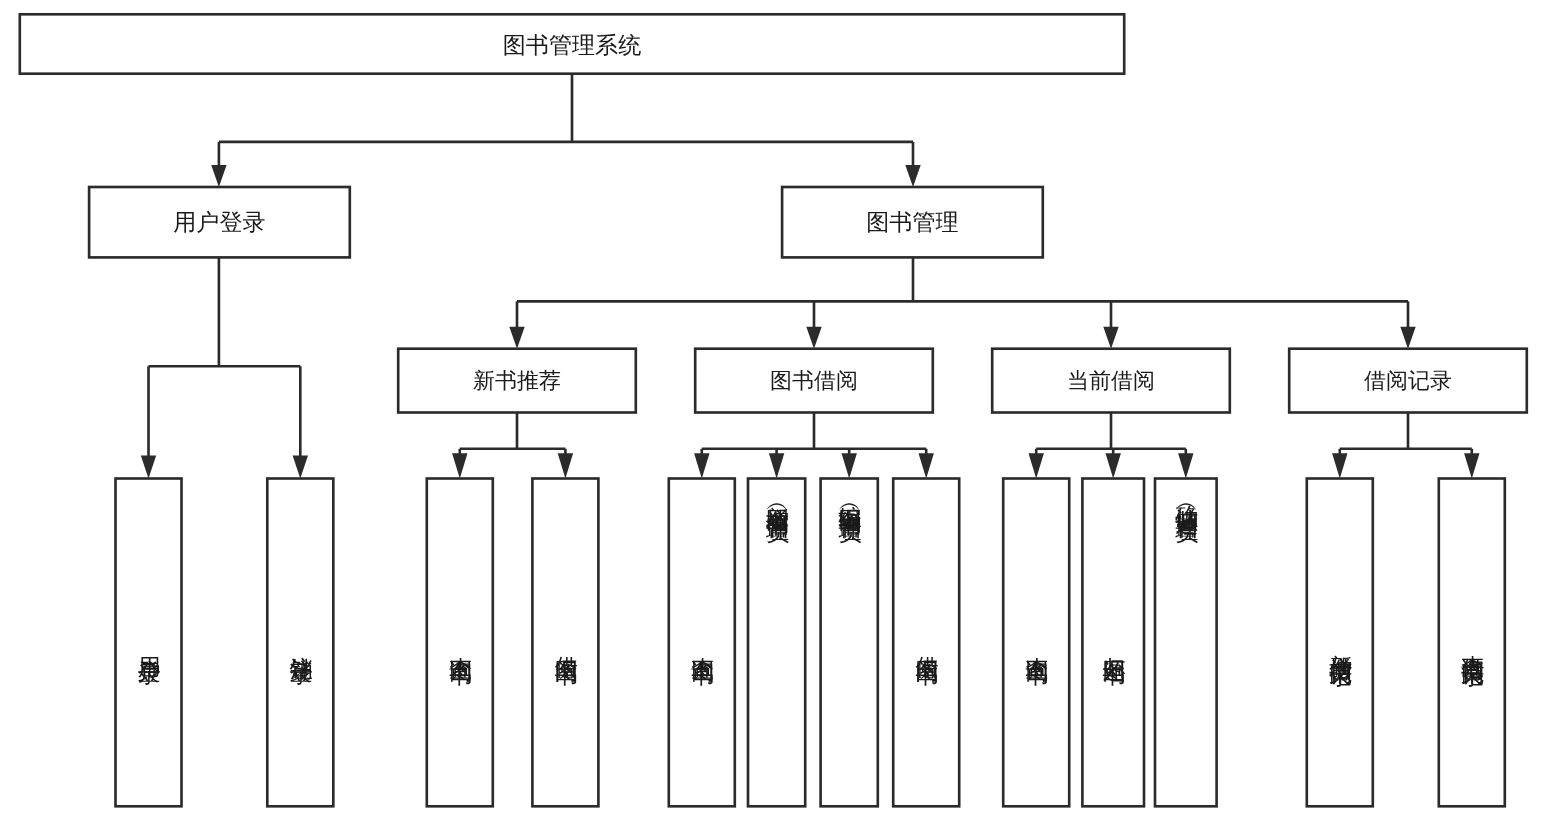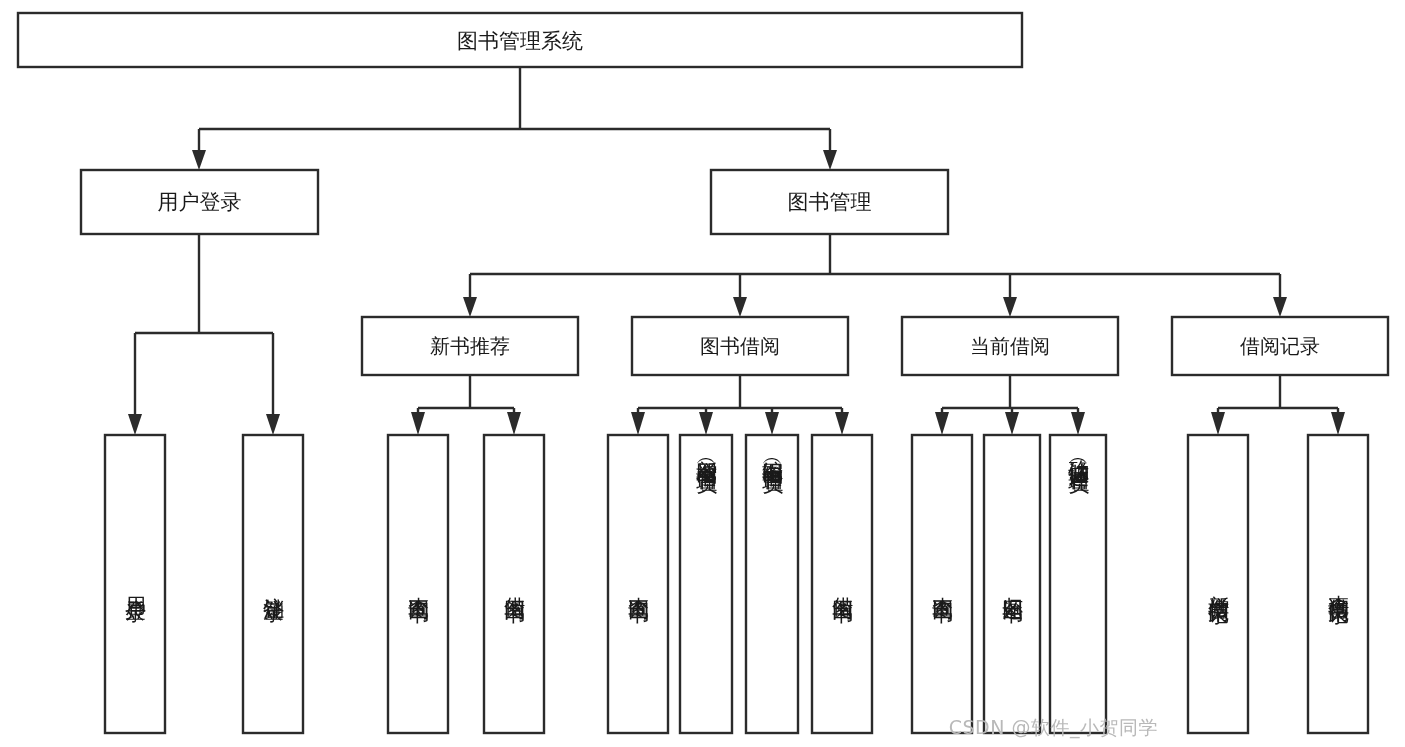--- a/index.html
+++ b/index.html
@@ -223,15 +223,14 @@
   <div class="vlabel" style="left:608px; top:435px; width:60px; height:298px;">查询图书</div>
   <div class="vlabel" style="left:680px; top:435px; width:52px; height:298px; justify-content:flex-start; padding-top:8px; box-sizing:border-box;">新增图书（管理员）</div>
   <div class="vlabel" style="left:746px; top:435px; width:52px; height:298px; justify-content:flex-start; padding-top:8px; box-sizing:border-box;">编辑图书（管理员）</div>
   <div class="vlabel" style="left:812px; top:435px; width:60px; height:298px;">借阅图书</div>
   <div class="vlabel" style="left:912px; top:435px; width:60px; height:298px;">查询图书</div>
   <div class="vlabel" style="left:984px; top:435px; width:56px; height:298px;">归还图书</div>
   <div class="vlabel" style="left:1050px; top:435px; width:56px; height:298px; justify-content:flex-start; padding-top:8px; box-sizing:border-box;">确认归还（管理员）</div>
   <div class="vlabel" style="left:1188px; top:435px; width:60px; height:298px;">新增借阅记录</div>
   <div class="vlabel" style="left:1308px; top:435px; width:60px; height:298px;">查询借阅记录</div>
 
-  <div class="watermark">CSDN @软件_小贺同学</div>
 
 </div>
 
 </body></html>

